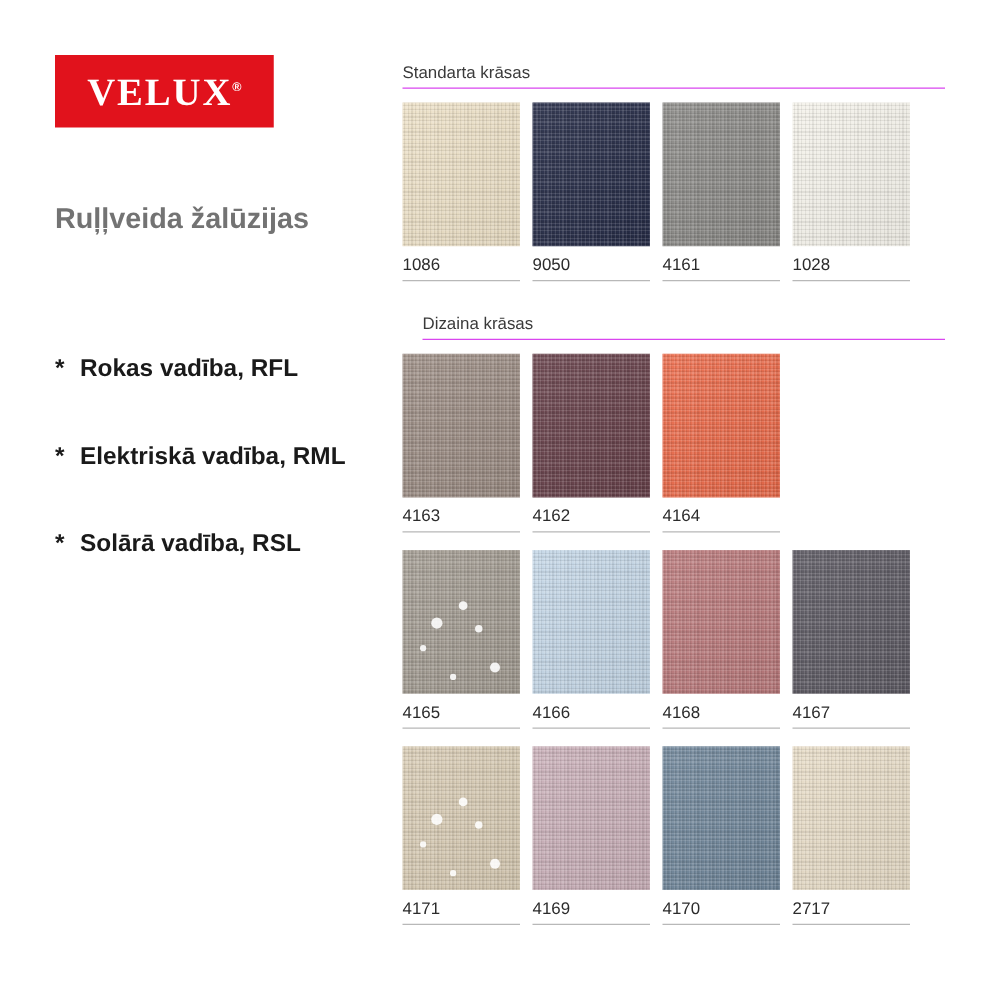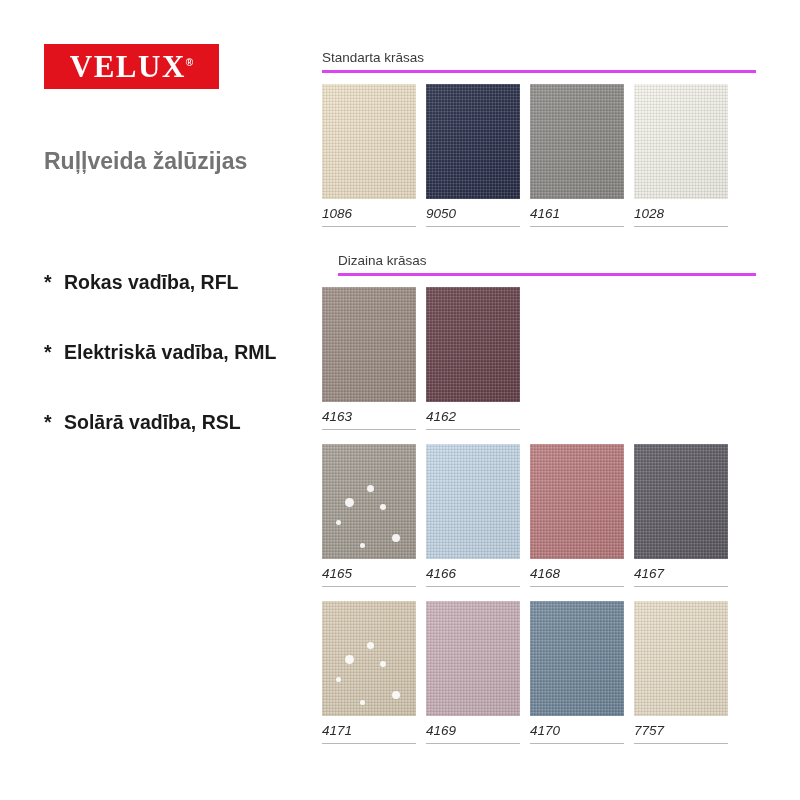--- a/index.html
+++ b/index.html
@@ -21,21 +21,21 @@
 
   
   #left-col {
     position: absolute;
     left: 44px;
     top: 44px;
     width: 250px;
   }
   #logo {
     width: 175px;
-    height: 45px;
+    height: 58px;
     background: #e1121c;
     display: flex;
     align-items: center;
     justify-content: center;
   }
   #logo-text {
     color: #ffffff;
     font-family: "Liberation Serif", serif;
     font-weight: bold;
     font-size: 31px;
@@ -78,31 +78,30 @@
   #right-col {
     position: absolute;
     left: 322px;
     top: 50px;
     width: 434px;
   }
   .section-head {
     font-size: 13.5px;
     color: #3a3a3a;
     padding-bottom: 5px;
-    border-bottom: 3px solid #d946ef;
+    border-bottom: 1px solid #d946ef;
     font-family: "Liberation Sans", sans-serif;
   }
   .swatch-row {
     display: flex;
     gap: 0px;
     margin-top: 11px;
   }
   .swatch-cell {
     width: 104px;
-    font-style: italic;
   }
   .swatch {
     width: 94px;
     height: 115px;
     position: relative;
     overflow: hidden;
   }
   .swatch .weave {
     position: absolute;
     inset: 0;
@@ -210,20 +209,27 @@
           </div>
         <div class="swatch-code">4163</div>
       </div>
       <div class="swatch-cell">
         <div class="swatch" style="background: rgb(103, 65, 74);">
             <div class="weave"></div>
             <div class="sheen"></div>
           </div>
         <div class="swatch-code">4162</div>
       </div>
+      <div class="swatch-cell">
+        <div class="swatch" style="background: rgb(234, 106, 74);">
+            <div class="weave"></div>
+            <div class="sheen"></div>
+          </div>
+        <div class="swatch-code">4164</div>
+      </div>
     </div>
 
     <div class="swatch-row row-spacer">
       <div class="swatch-cell">
         <div class="swatch" style="background: rgb(163, 156, 146);">
             <div class="weave"></div>
             <div class="sheen"></div>
             <div class="dot" style="left: 24%; top: 47%; width: 9px; height: 9px;"></div>
             <div class="dot" style="left: 48%; top: 36%; width: 7px; height: 7px;"></div>
             <div class="dot" style="left: 62%; top: 52%; width: 6px; height: 6px;"></div>
@@ -282,18 +288,18 @@
             <div class="weave"></div>
             <div class="sheen"></div>
           </div>
         <div class="swatch-code">4170</div>
       </div>
       <div class="swatch-cell">
         <div class="swatch" style="background: rgb(231, 220, 199);">
             <div class="weave"></div>
             <div class="sheen"></div>
           </div>
-        <div class="swatch-code">7757</div>
+        <div class="swatch-code">2717</div>
       </div>
     </div>
 
   </div>
 </div>
 
 </body></html>

